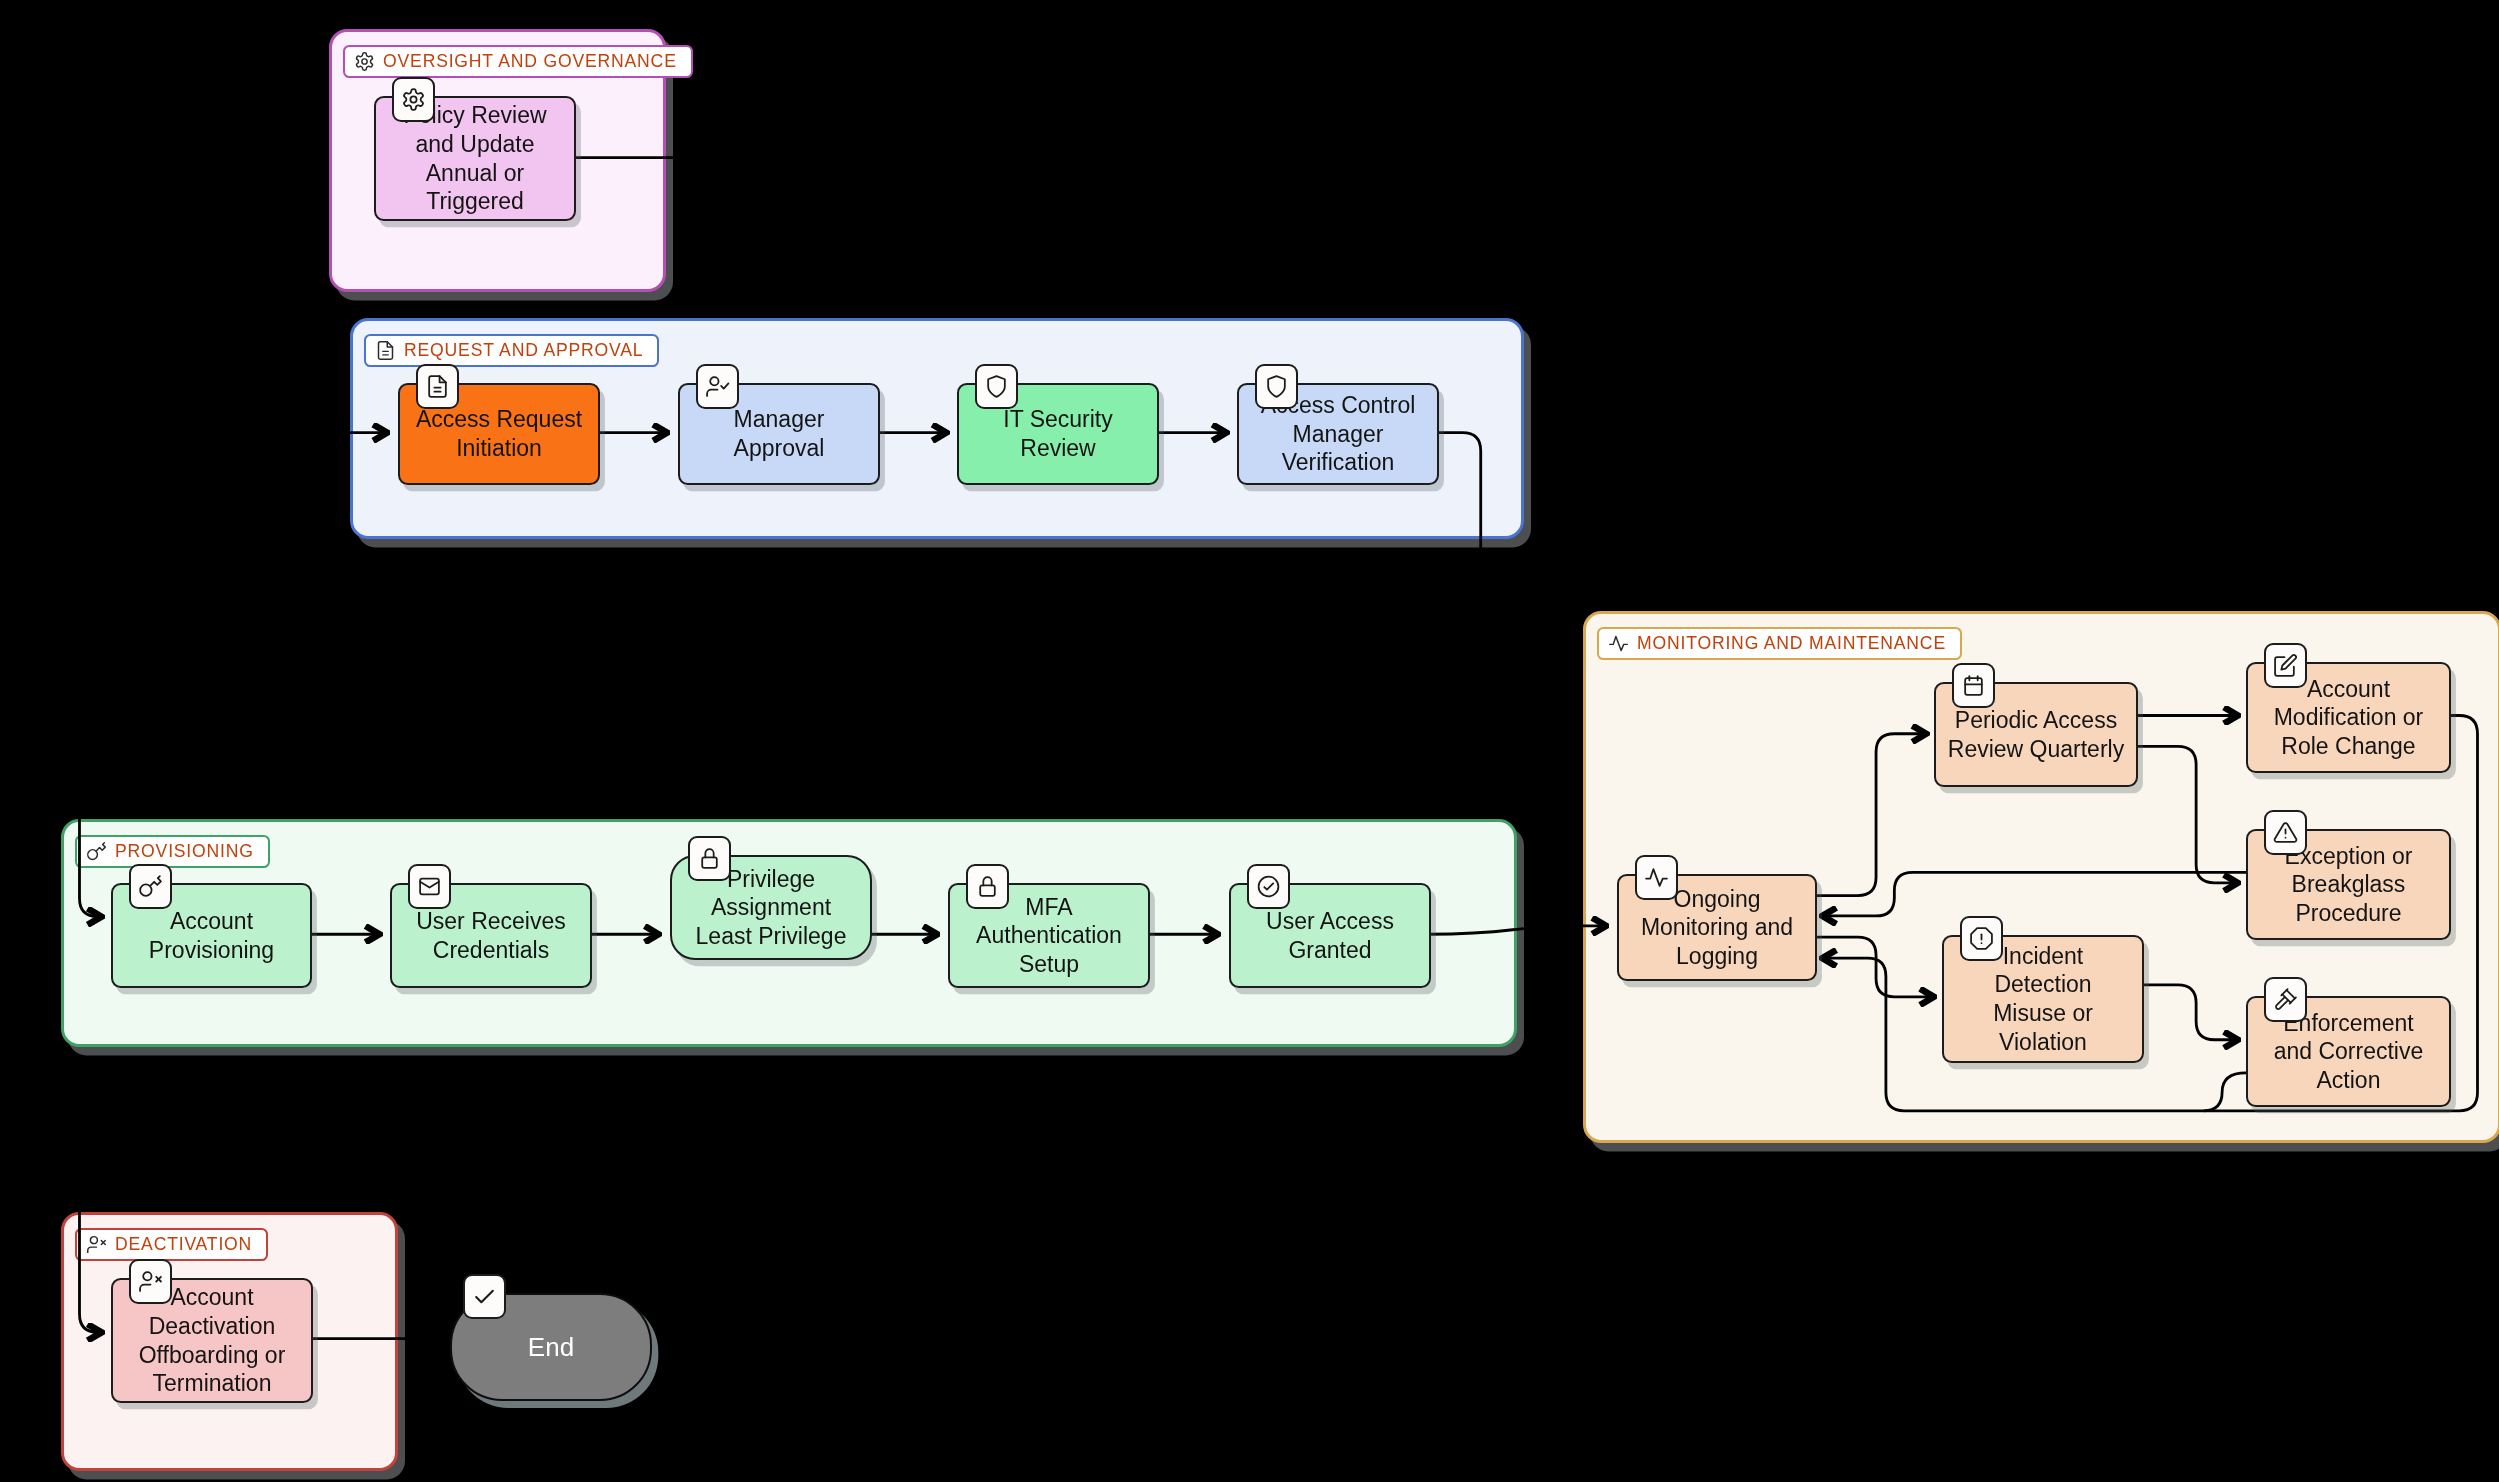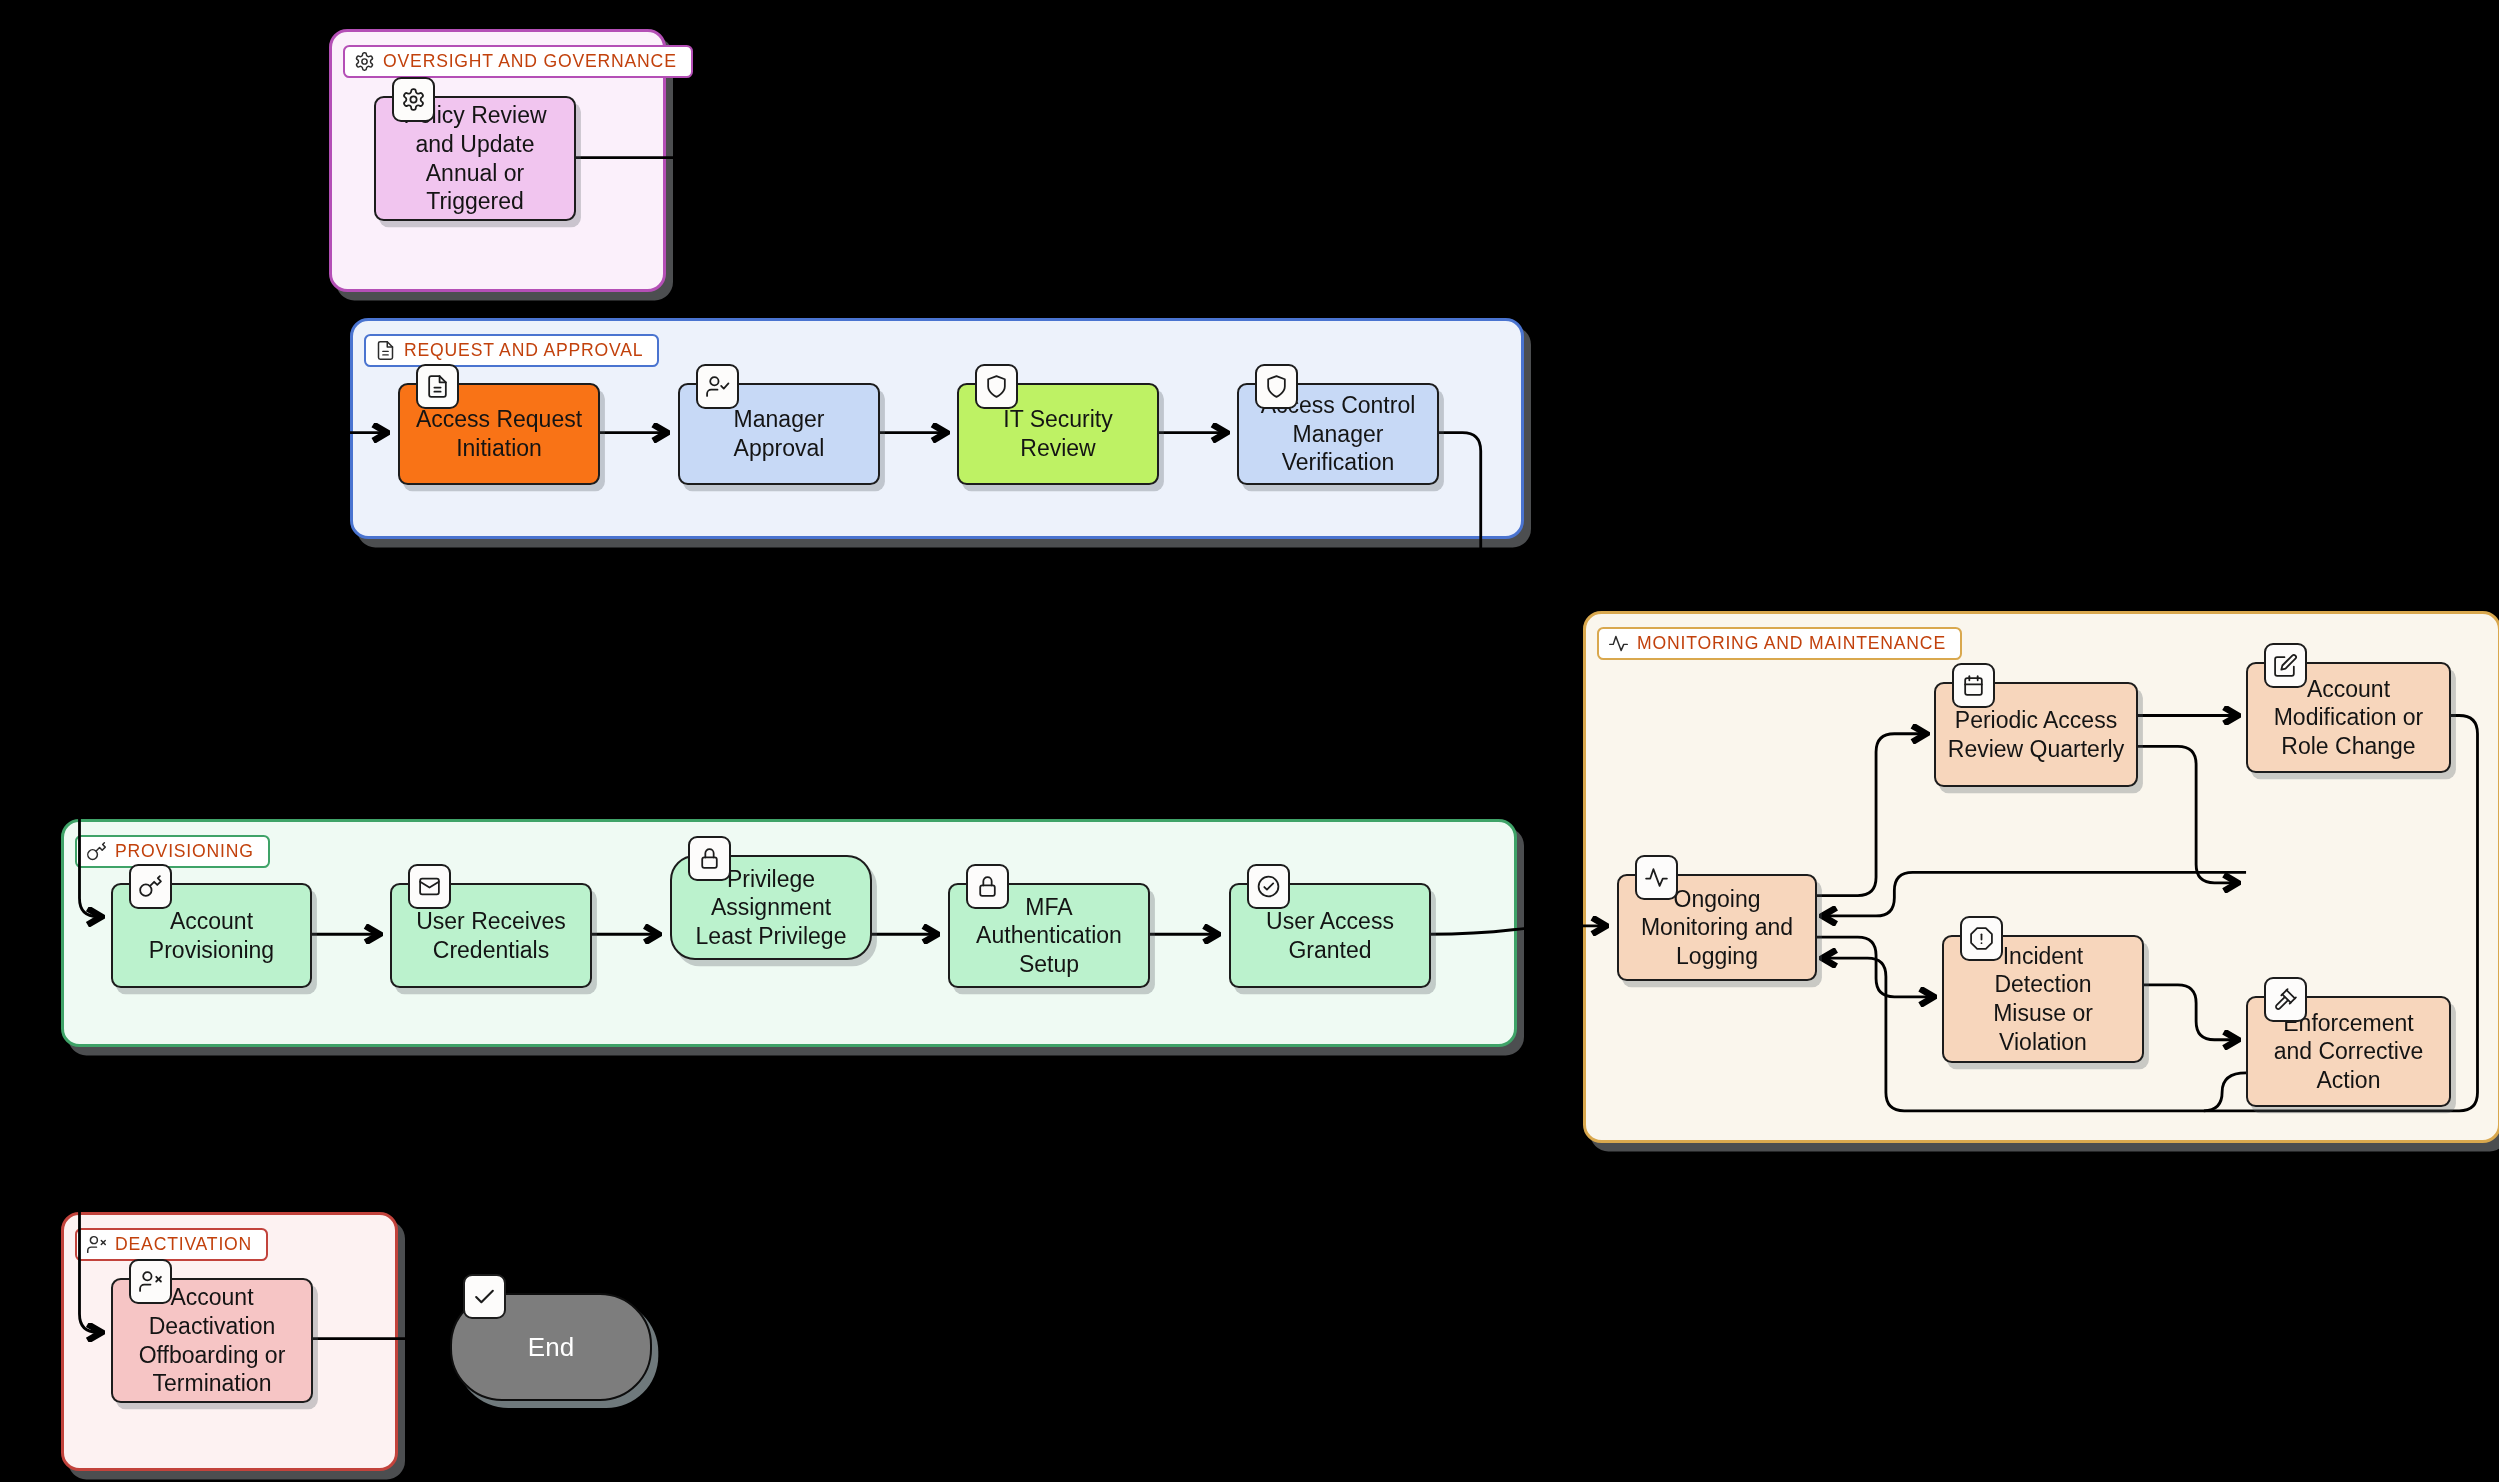--- a/index.html
+++ b/index.html
@@ -221,21 +221,21 @@
   <div class="node" style="left: 678px; top: 383px; width: 198px; height: 98px; background: rgb(199, 217, 246);">
     <span class="badge">
       <svg class="ico" viewBox="0 0 36 36" width="25" height="25">
           <use href="#i-user-check"></use>
         </svg>
       </span>
     <span class="node-label">Manager
 Approval</span>
   </div>
 
-  <div class="node" style="left: 957px; top: 383px; width: 198px; height: 98px; background: #bef264;">
+  <div class="node" style="left: 957px; top: 383px; width: 198px; height: 98px; background: #86efac;">
     <span class="badge">
       <svg class="ico" viewBox="0 0 36 36" width="25" height="25">
           <use href="#i-shield"></use>
         </svg>
       </span>
     <span class="node-label">IT Security
 Review</span>
   </div>
 
   <div class="node" style="left: 1237px; top: 383px; width: 198px; height: 98px; background: rgb(199, 217, 246);">
@@ -338,20 +338,30 @@
     <span class="badge">
       <svg class="ico" viewBox="0 0 36 36" width="25" height="25">
           <use href="#i-edit"></use>
         </svg>
       </span>
     <span class="node-label">Account
 Modification or
 Role Change</span>
   </div>
 
+  <div class="node" style="left: 2246px; top: 829px; width: 201px; height: 107px; background: rgb(247, 214, 188);">
+    <span class="badge">
+      <svg class="ico" viewBox="0 0 36 36" width="25" height="25">
+          <use href="#i-alert-triangle"></use>
+        </svg>
+      </span>
+    <span class="node-label">Exception or
+Breakglass
+Procedure</span>
+  </div>
 
   <div class="node" style="left: 2246px; top: 996px; width: 201px; height: 107px; background: rgb(247, 214, 188);">
     <span class="badge">
       <svg class="ico" viewBox="0 0 36 36" width="25" height="25">
           <use href="#i-gavel"></use>
         </svg>
       </span>
     <span class="node-label">Enforcement
 and Corrective
 Action</span>

